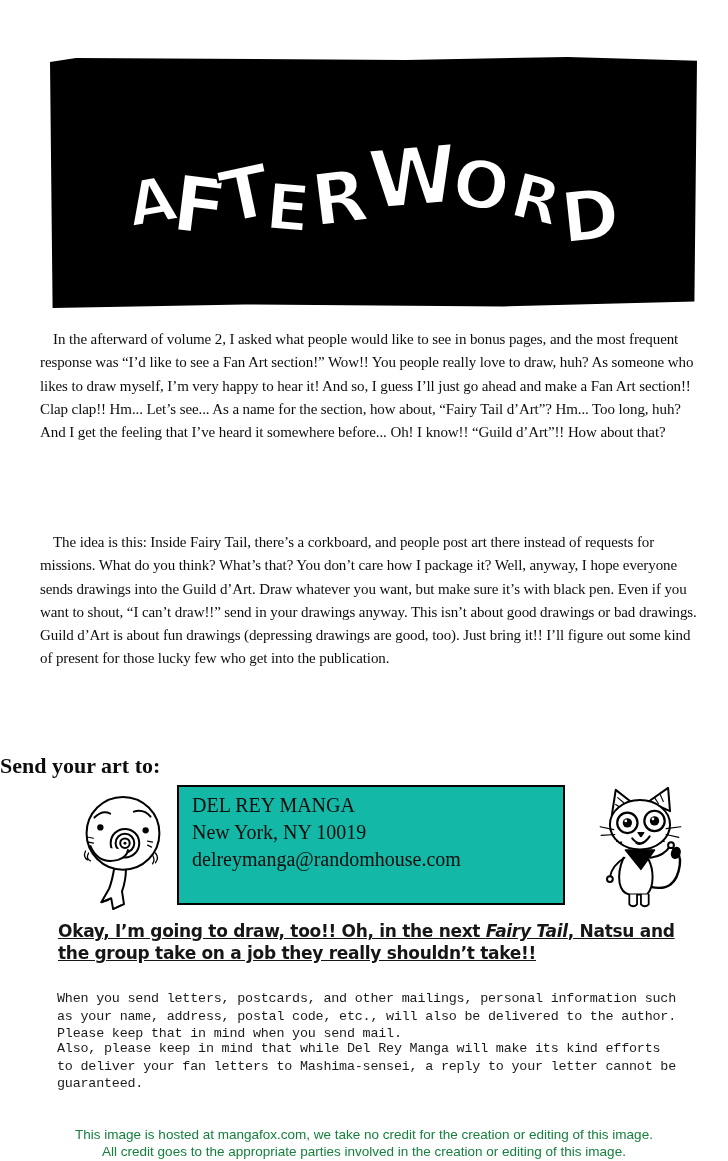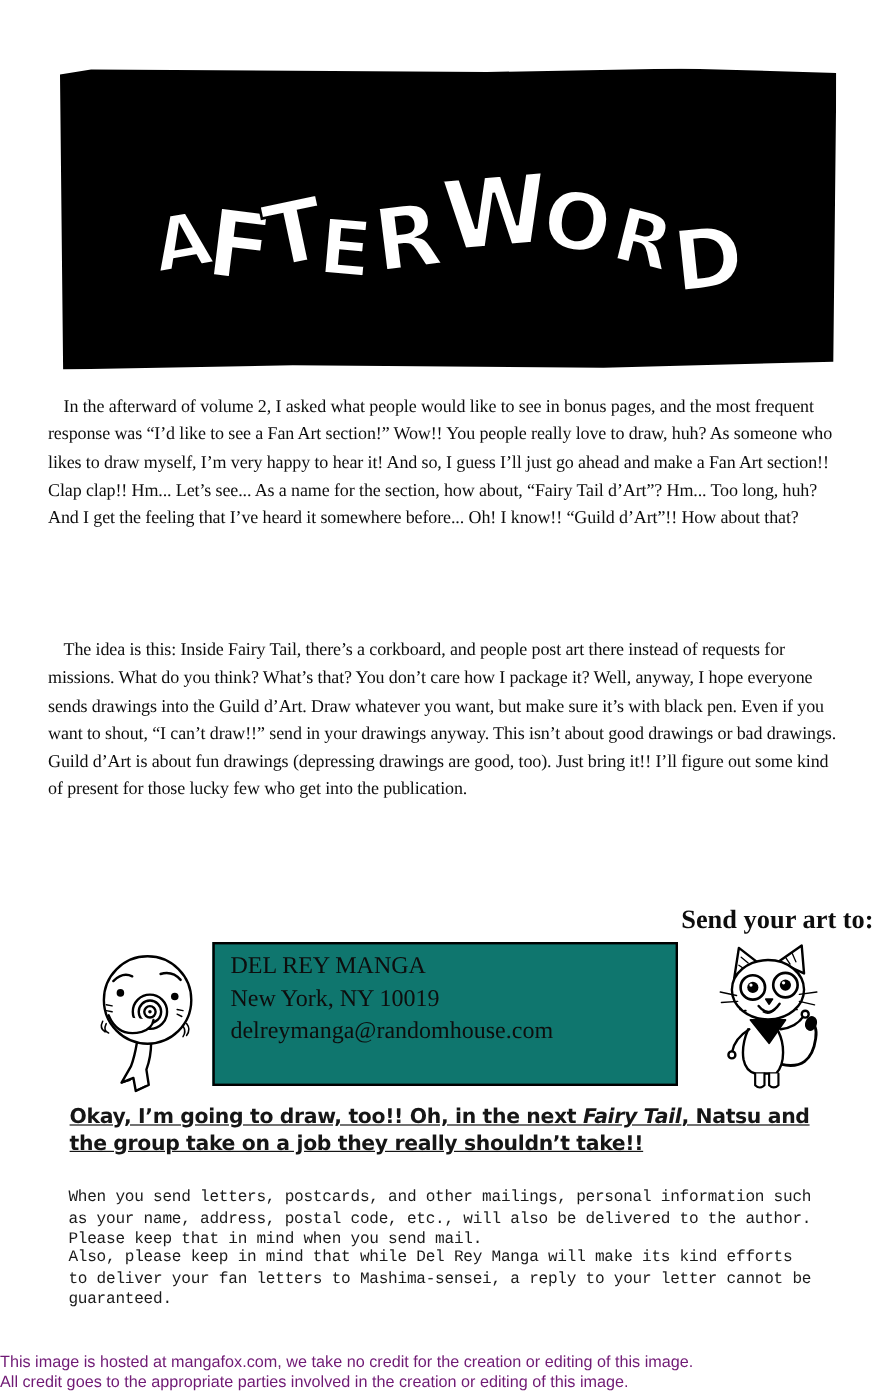--- a/index.html
+++ b/index.html
@@ -59,30 +59,30 @@
     letter-spacing: -0.1px;
   }
   .para1 { top: 328px; }
   .para2 { top: 531px; }
 
   
   .send-heading {
     position: absolute;
     top: 753px; left: 0;
     width: 728px;
-    text-align: right;
+    text-align: left;
     font-size: 22px;
     font-weight: bold;
   }
   .address-box {
     position: absolute;
     left: 177px; top: 785px;
     width: 388px; height: 120px;
     border: 2.5px solid #000;
-    background: #0f766e;
+    background: #14b8a6;
     padding: 5px 0 0 13px;
     font-size: 20px;
     line-height: 27px;
   }
   .drawing { position: absolute; }
   .doodle { left: 76px; top: 790px; }
   .cat { left: 590px; top: 786px; }
 
   
   .comic-note {
@@ -108,25 +108,25 @@
     color: #1b1b1b;
   }
   .small1 { top: 990px; }
   .small2 { top: 1040px; }
 
   
   .footer {
     position: absolute;
     left: 0; top: 1126px;
     width: 728px;
-    text-align: left;
+    text-align: center;
     font-family: "Liberation Sans", sans-serif;
     font-size: 13.5px;
     line-height: 17px;
-    color: #701a75;
+    color: #15803d;
   }
 
   svg path, svg circle, svg ellipse { vector-effect: non-scaling-stroke; }
 </style>
 </head>
 <body>
 
 <div class="page">
 
   <div class="banner">

